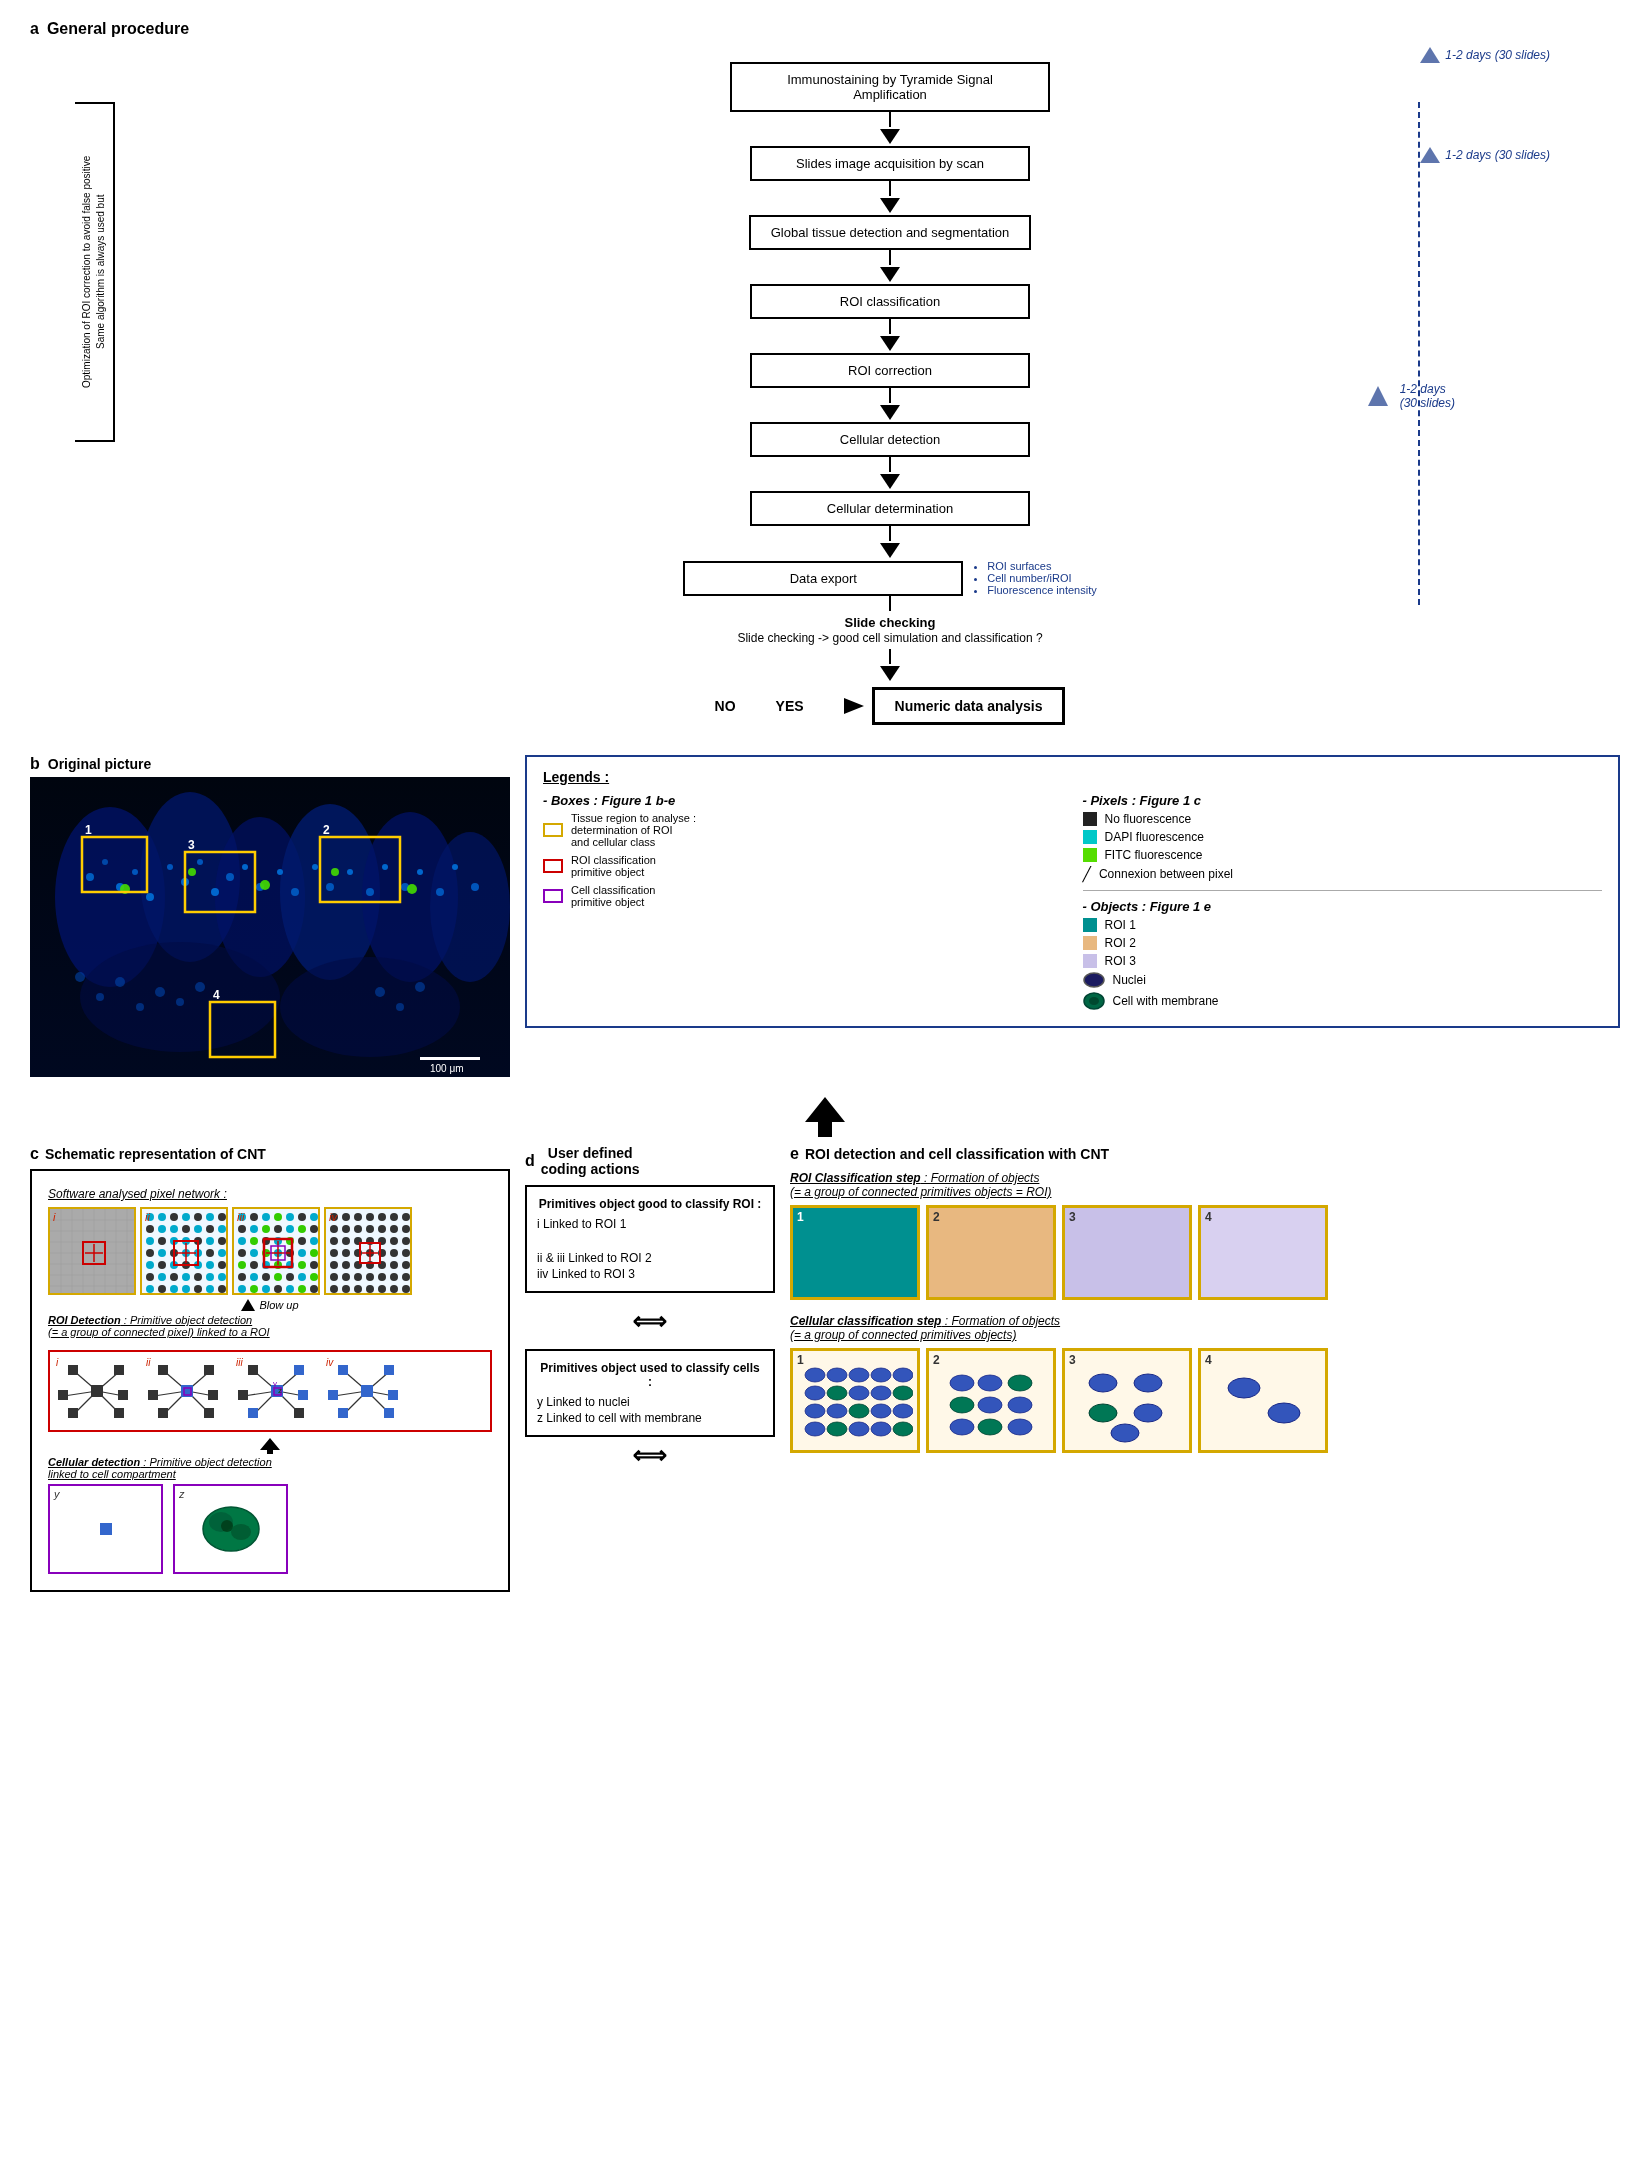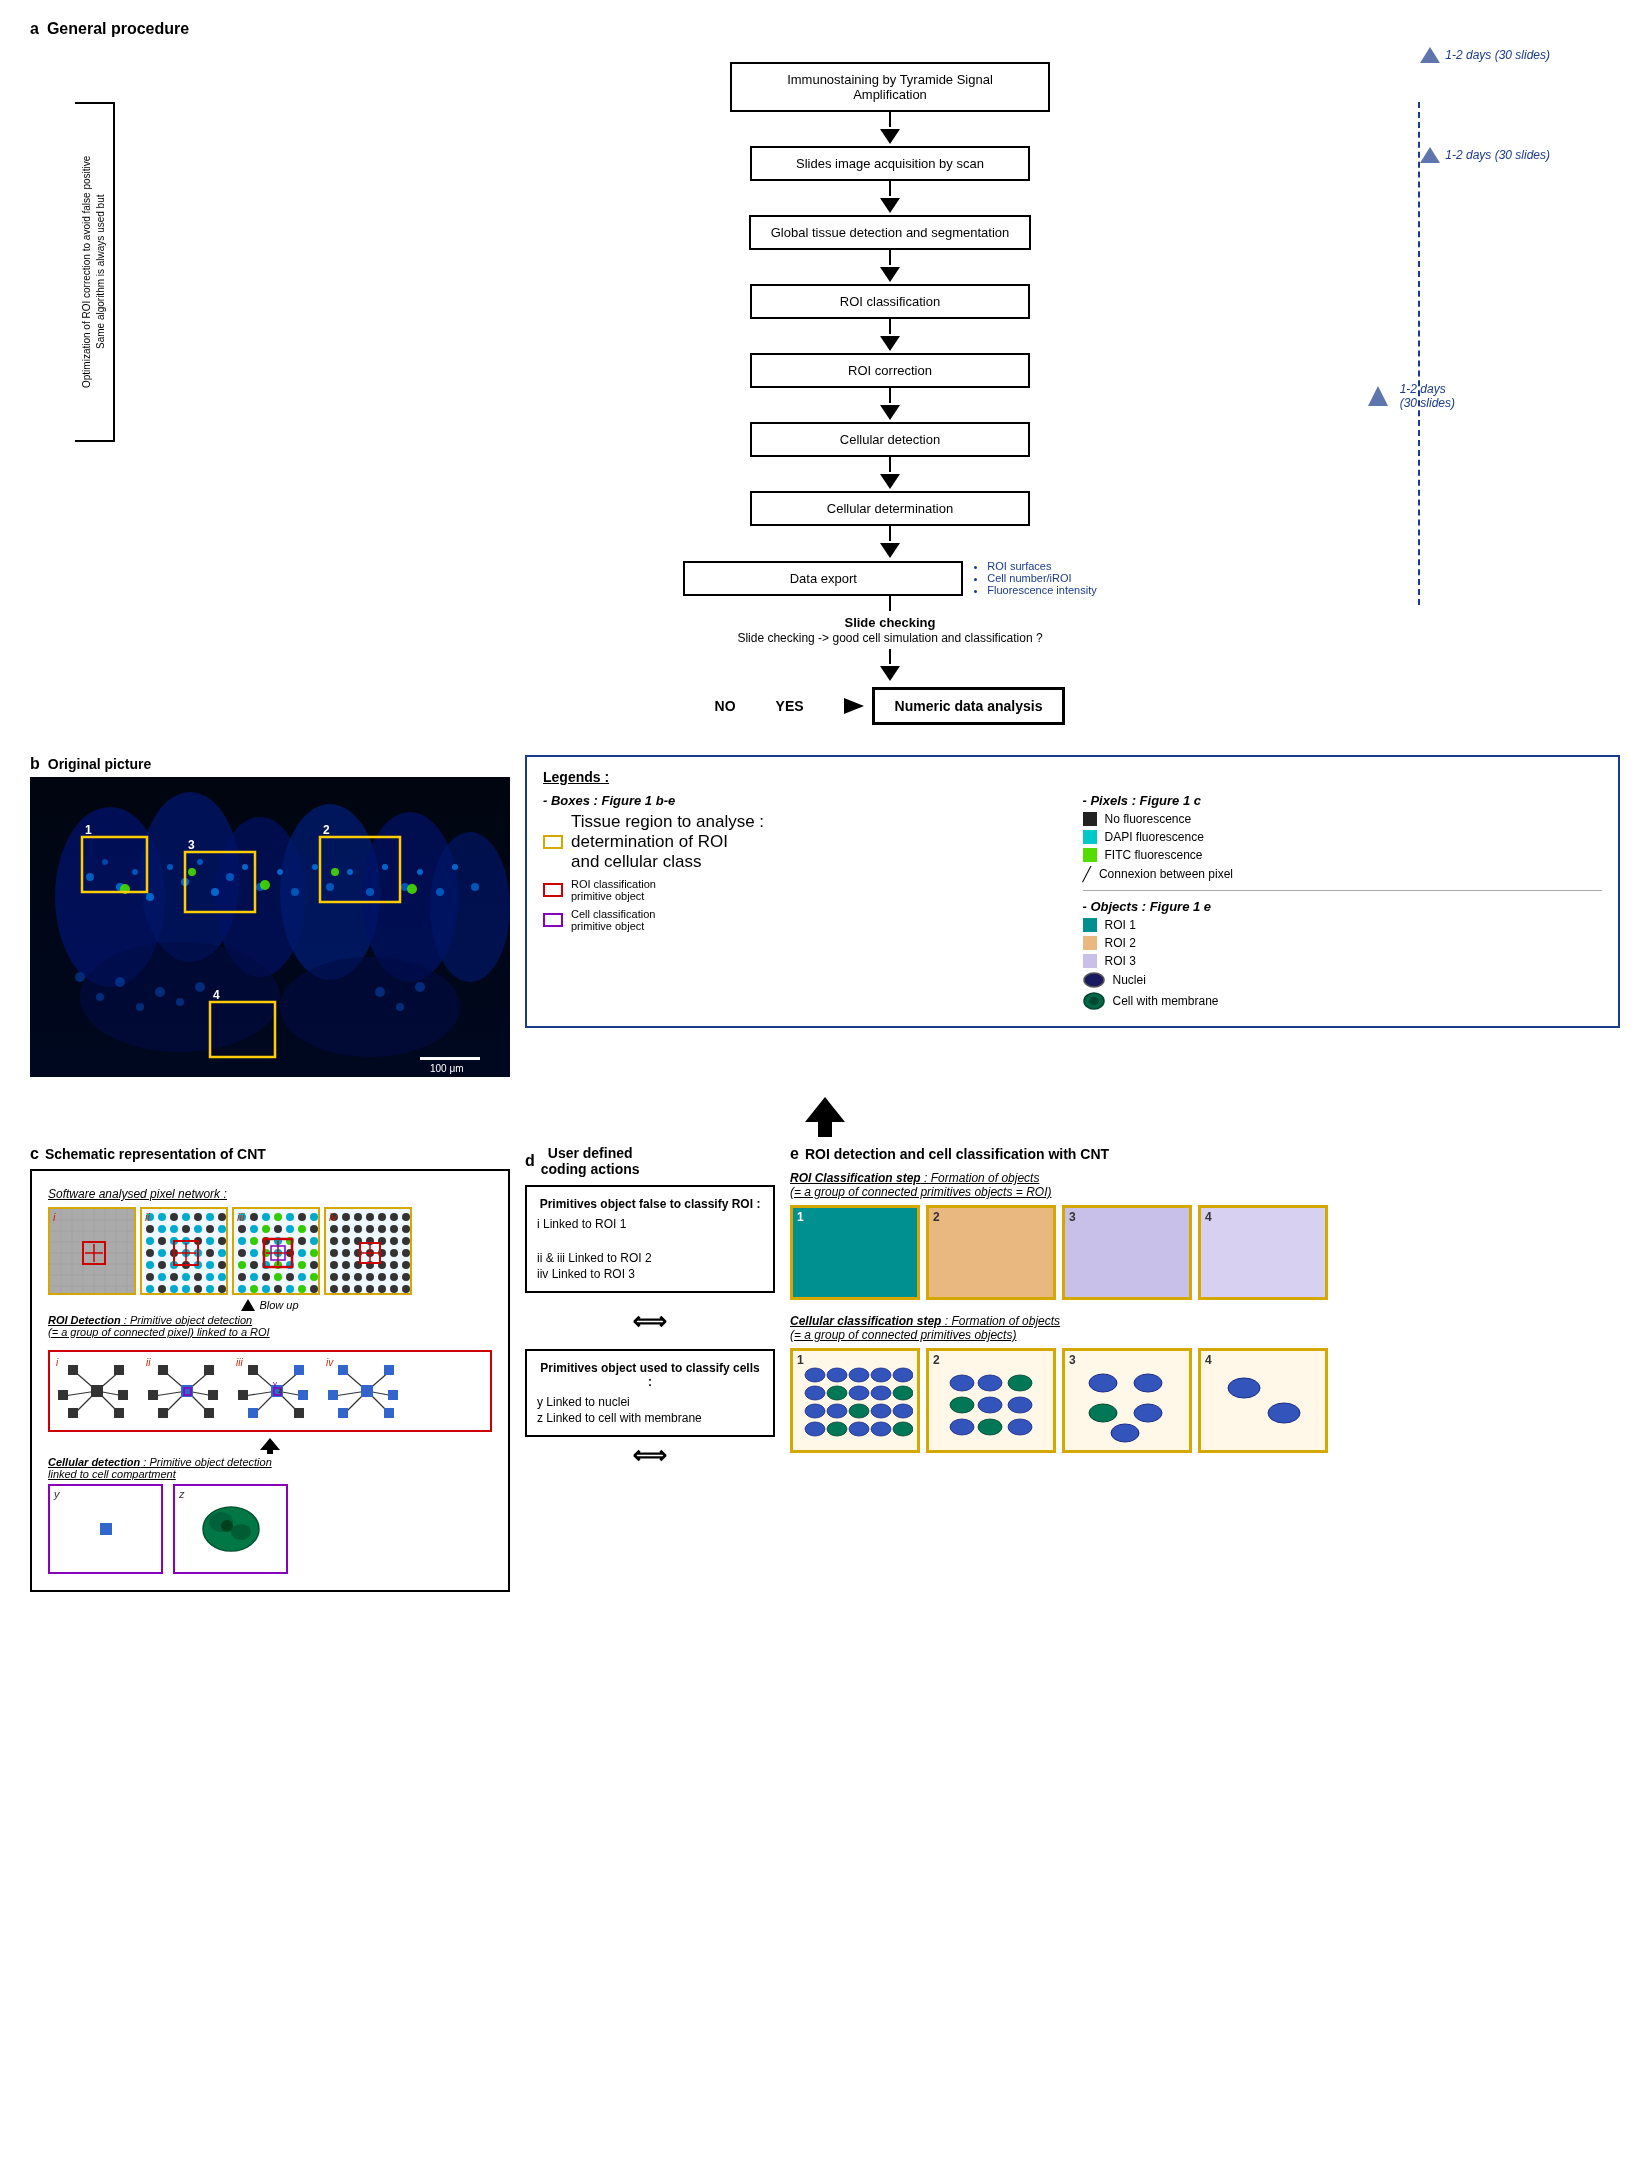--- a/index.html
+++ b/index.html
@@ -375,21 +375,21 @@
         </div>
       </div>
 
       <div class="legend-box">
         <div class="legend-title">Legends :</div>
         <div class="legend-columns">
           <div class="legend-col">
             <div class="legend-section-title">- Boxes : Figure 1 b-e</div>
             <div class="legend-item">
               <div class="legend-box-yellow"></div>
-              <span style="white-space:pre-line; font-size:17px;">Tissue region to analyse :
+              <span style="white-space:pre-line; font-size:11px;">Tissue region to analyse :
 determination of ROI
 and cellular class</span>
             </div>
             <div class="legend-item" style="margin-top:6px;">
               <div class="legend-box-red"></div>
               <span style="white-space:pre-line; font-size:11px;">ROI classification
 primitive object</span>
             </div>
             <div class="legend-item" style="margin-top:6px;">
               <div class="legend-box-purple"></div>
@@ -818,21 +818,21 @@
     </div>
 
     <div style="width:260px; flex-shrink:0; display:flex; flex-direction:column; justify-content:center; padding:0 5px;">
       <div style="display:flex; align-items:center; gap:6px; margin-bottom:8px;">
         <span class="section-label-alpha">d</span>
         <span style="font-weight:bold; font-size:14px; white-space:pre-line; text-align:center;">User defined
 coding actions</span>
       </div>
 
       <div style="border:2px solid #000; padding:10px; font-size:12px; text-align:left; background:#fff; margin-bottom:10px;">
-        <div style="font-weight:bold; text-align:center; margin-bottom:6px;">Primitives object false to classify ROI :</div>
+        <div style="font-weight:bold; text-align:center; margin-bottom:6px;">Primitives object good to classify ROI :</div>
         <div style="margin-bottom:20px;">i Linked to ROI 1</div>
         <div style="margin-bottom:2px;">ii &amp; iii Linked to ROI 2</div>
         <div>iiv Linked to ROI 3</div>
       </div>
 
       <div style="text-align:center; font-size:24px; font-weight:bold; margin:4px 0;">⟺</div>
 
       <div style="border:2px solid #000; padding:10px; font-size:12px; text-align:left; background:#fff; margin-top:10px;">
         <div style="font-weight:bold; text-align:center; margin-bottom:6px;">Primitives object used to classify cells :</div>
         <div style="margin-bottom:2px;">y Linked to nuclei</div>

